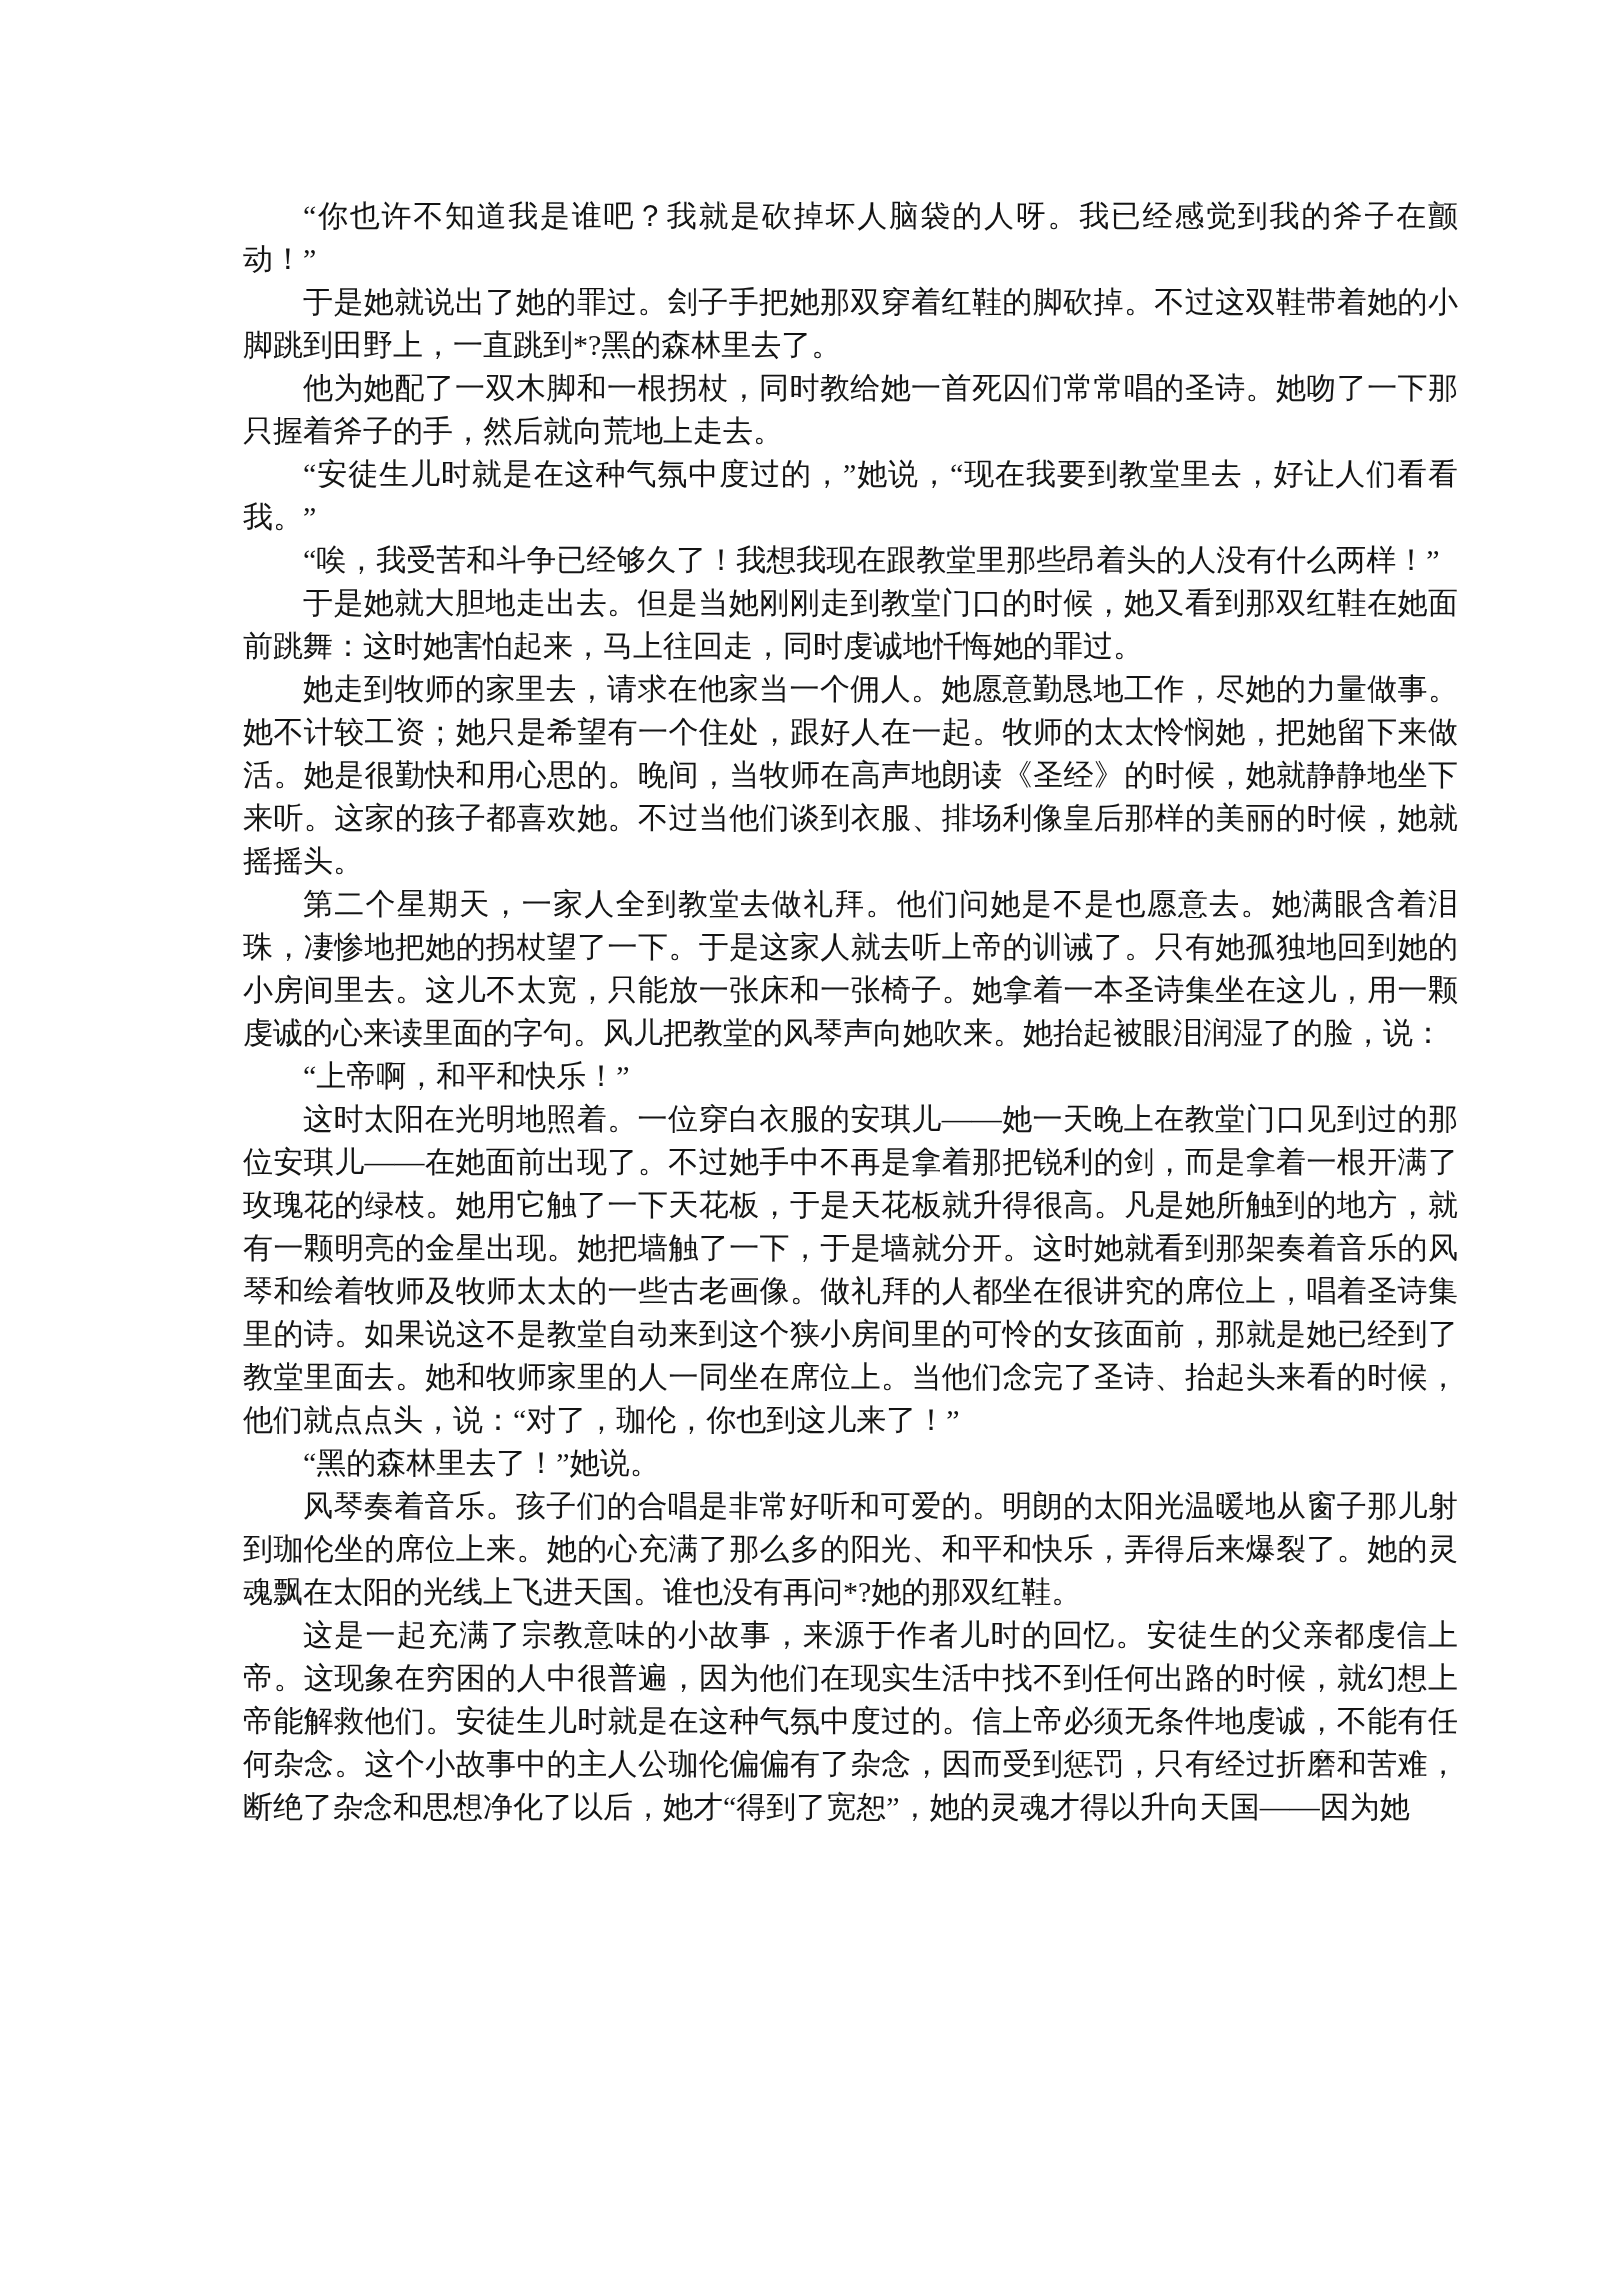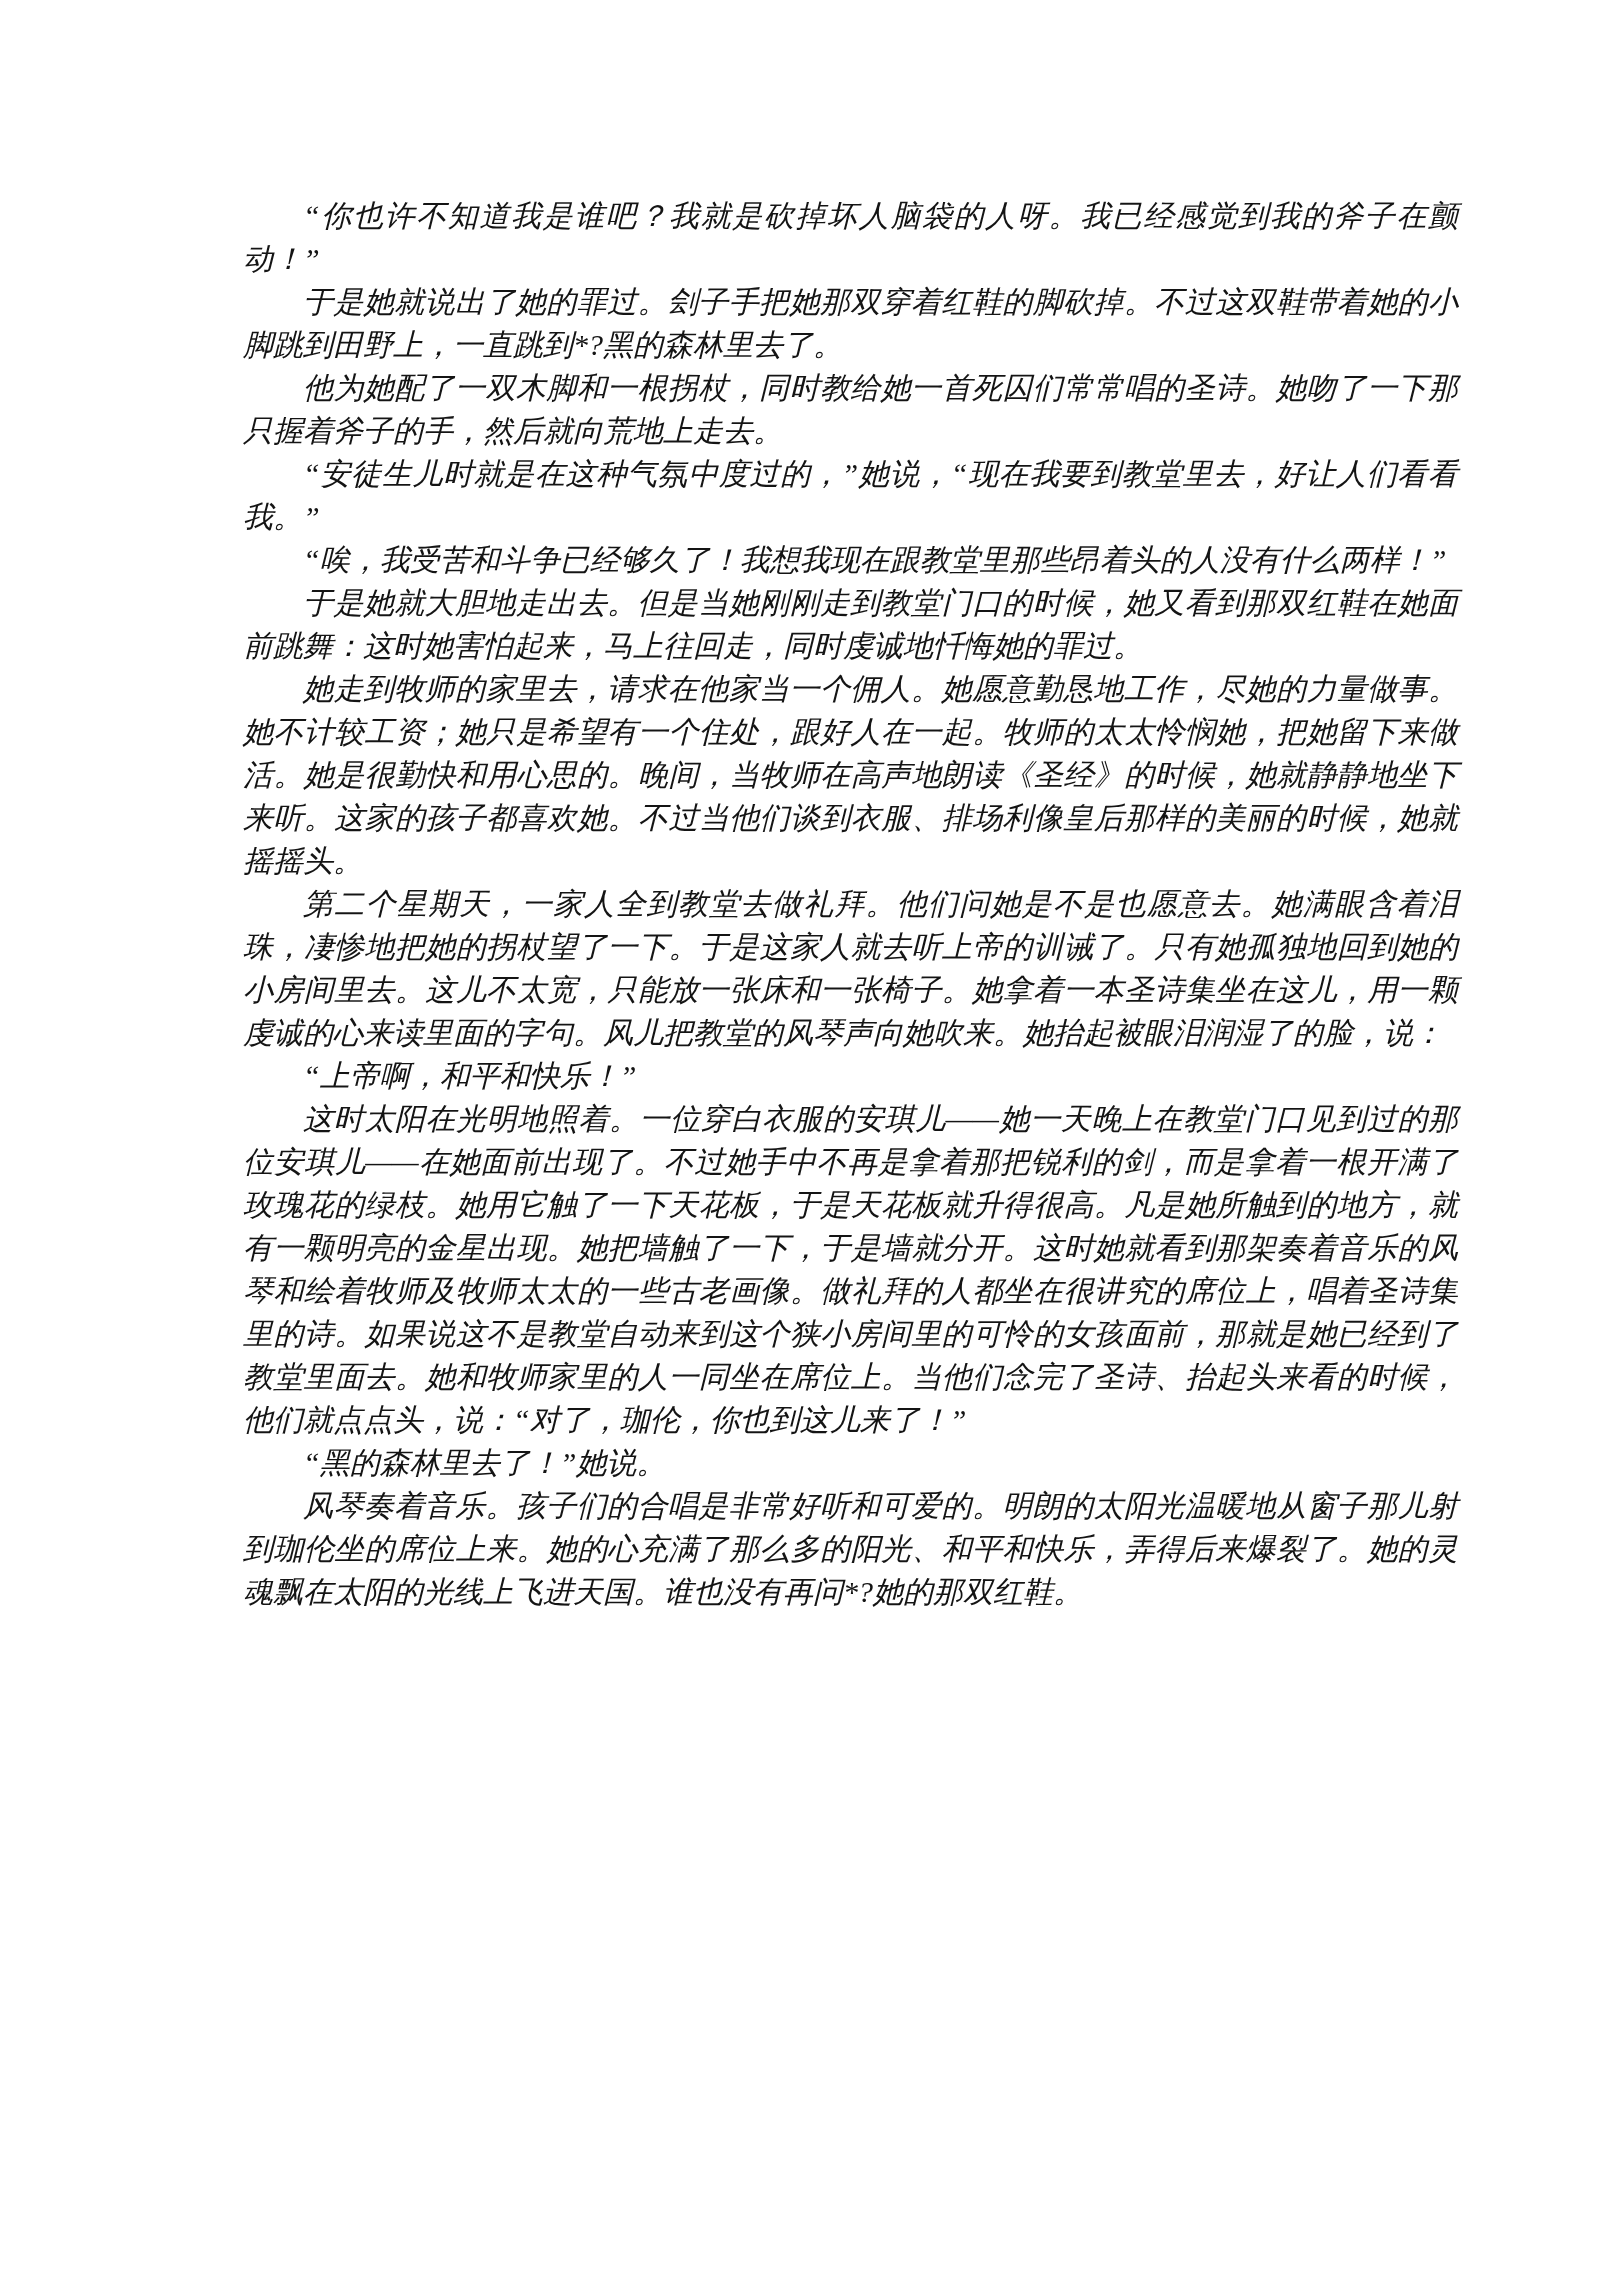--- a/index.html
+++ b/index.html
@@ -24,35 +24,35 @@
     margin: 0;
     padding: 0;
     text-indent: 2em;
     font-family: "Liberation Serif", "DejaVu Serif", serif;
     font-size: 30px;
     line-height: 43px;
     color: #141414;
     text-align: justify;
     text-justify: inter-ideograph;
     word-break: break-all;
-    font-style: italic;
   }
 </style>
 </head>
 <body>
 
 <div class="page">
   <div class="text-block">
     <p>“你也许不知道我是谁吧？我就是砍掉坏人脑袋的人呀。我已经感觉到我的斧子在颤动！”</p>
     <p>于是她就说出了她的罪过。刽子手把她那双穿着红鞋的脚砍掉。不过这双鞋带着她的小脚跳到田野上，一直跳到*?黑的森林里去了。</p>
     <p>他为她配了一双木脚和一根拐杖，同时教给她一首死囚们常常唱的圣诗。她吻了一下那只握着斧子的手，然后就向荒地上走去。</p>
     <p>“安徒生儿时就是在这种气氛中度过的，”她说，“现在我要到教堂里去，好让人们看看我。”</p>
     <p>“唉，我受苦和斗争已经够久了！我想我现在跟教堂里那些昂着头的人没有什么两样！”</p>
     <p>于是她就大胆地走出去。但是当她刚刚走到教堂门口的时候，她又看到那双红鞋在她面前跳舞：这时她害怕起来，马上往回走，同时虔诚地忏悔她的罪过。</p>
     <p>她走到牧师的家里去，请求在他家当一个佣人。她愿意勤恳地工作，尽她的力量做事。她不计较工资；她只是希望有一个住处，跟好人在一起。牧师的太太怜悯她，把她留下来做活。她是很勤快和用心思的。晚间，当牧师在高声地朗读《圣经》的时候，她就静静地坐下来听。这家的孩子都喜欢她。不过当他们谈到衣服、排场利像皇后那样的美丽的时候，她就摇摇头。</p>
     <p>第二个星期天，一家人全到教堂去做礼拜。他们问她是不是也愿意去。她满眼含着泪珠，凄惨地把她的拐杖望了一下。于是这家人就去听上帝的训诫了。只有她孤独地回到她的小房间里去。这儿不太宽，只能放一张床和一张椅子。她拿着一本圣诗集坐在这儿，用一颗虔诚的心来读里面的字句。风儿把教堂的风琴声向她吹来。她抬起被眼泪润湿了的脸，说：</p>
     <p>“上帝啊，和平和快乐！”</p>
     <p>这时太阳在光明地照着。一位穿白衣服的安琪儿——她一天晚上在教堂门口见到过的那位安琪儿——在她面前出现了。不过她手中不再是拿着那把锐利的剑，而是拿着一根开满了玫瑰花的绿枝。她用它触了一下天花板，于是天花板就升得很高。凡是她所触到的地方，就有一颗明亮的金星出现。她把墙触了一下，于是墙就分开。这时她就看到那架奏着音乐的风琴和绘着牧师及牧师太太的一些古老画像。做礼拜的人都坐在很讲究的席位上，唱着圣诗集里的诗。如果说这不是教堂自动来到这个狭小房间里的可怜的女孩面前，那就是她已经到了教堂里面去。她和牧师家里的人一同坐在席位上。当他们念完了圣诗、抬起头来看的时候，他们就点点头，说：“对了，珈伦，你也到这儿来了！”</p>
     <p>“黑的森林里去了！”她说。</p>
     <p>风琴奏着音乐。孩子们的合唱是非常好听和可爱的。明朗的太阳光温暖地从窗子那儿射到珈伦坐的席位上来。她的心充满了那么多的阳光、和平和快乐，弄得后来爆裂了。她的灵魂飘在太阳的光线上飞进天国。谁也没有再问*?她的那双红鞋。</p>
+    <p>这是一起充满了宗教意味的小故事，来源于作者儿时的回忆。安徒生的父亲都虔信上帝。这现象在穷困的人中很普遍，因为他们在现实生活中找不到任何出路的时候，就幻想上帝能解救他们。安徒生儿时就是在这种气氛中度过的。信上帝必须无条件地虔诚，不能有任何杂念。这个小故事中的主人公珈伦偏偏有了杂念，因而受到惩罚，只有经过折磨和苦难，断绝了杂念和思想净化了以后，她才“得到了宽恕”，她的灵魂才得以升向天国——因为她</p>
   </div>
 </div>
 
 
 </body></html>

